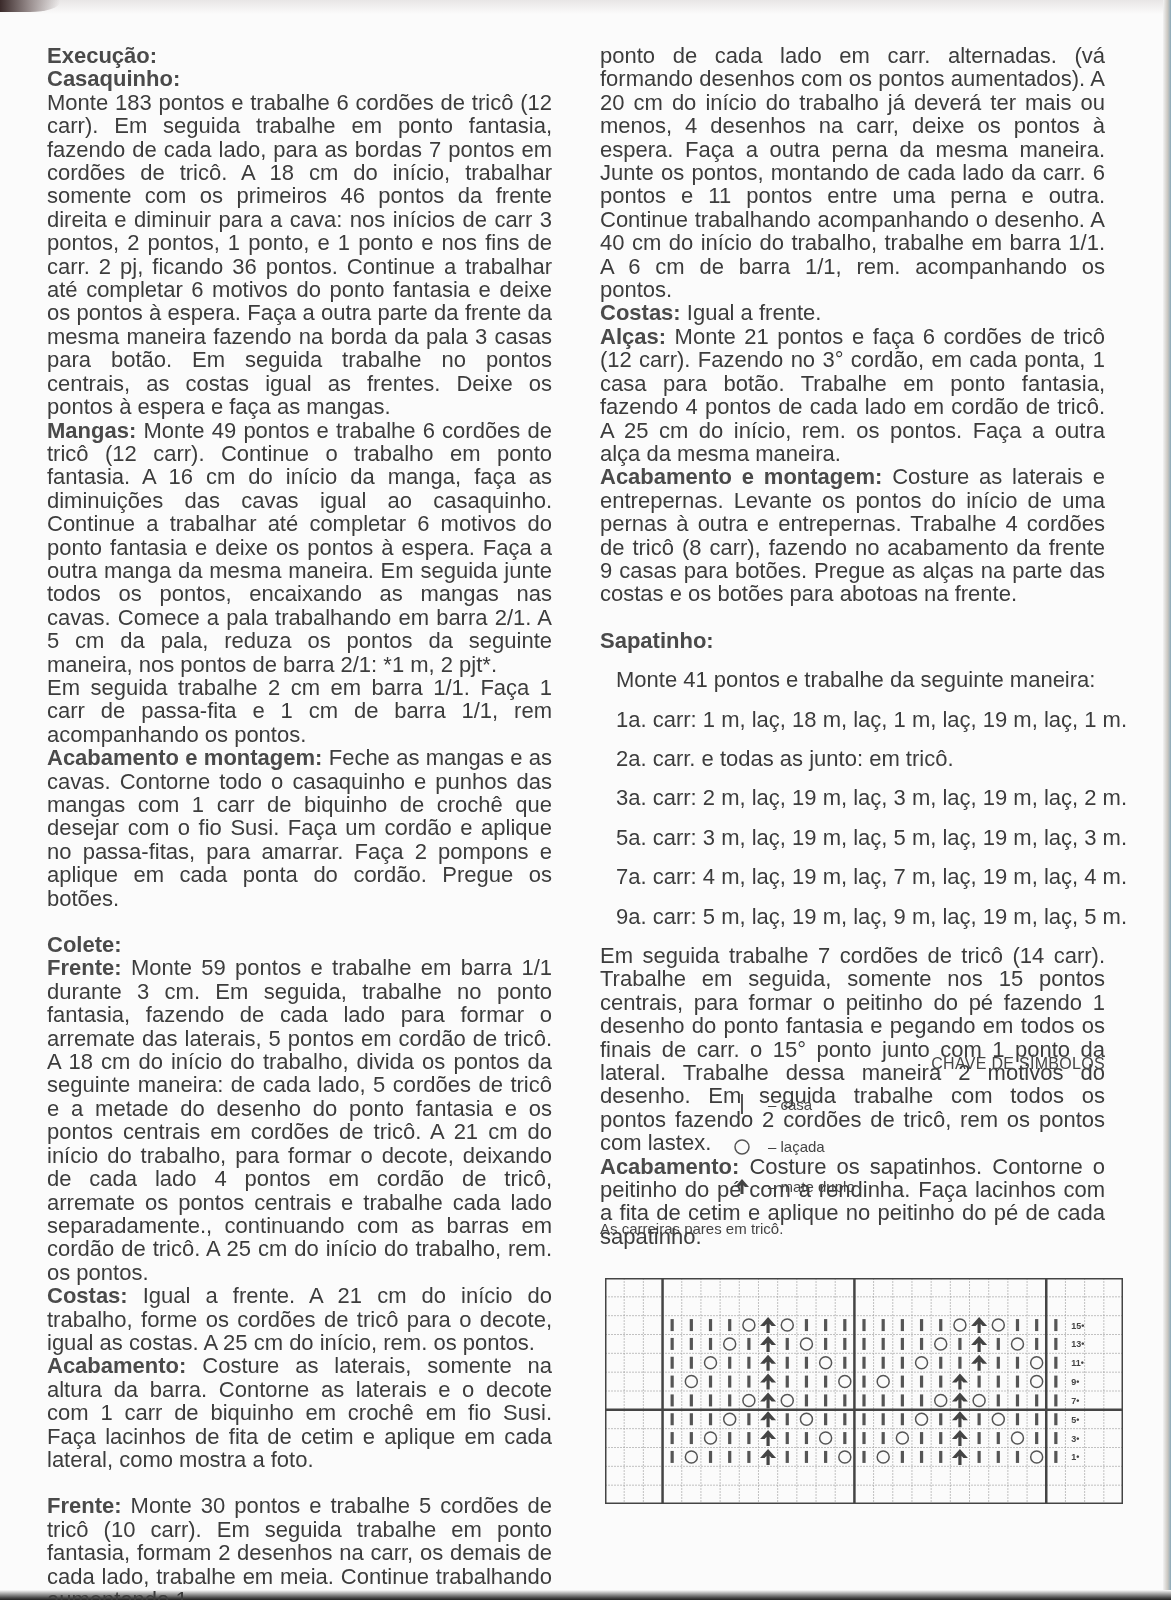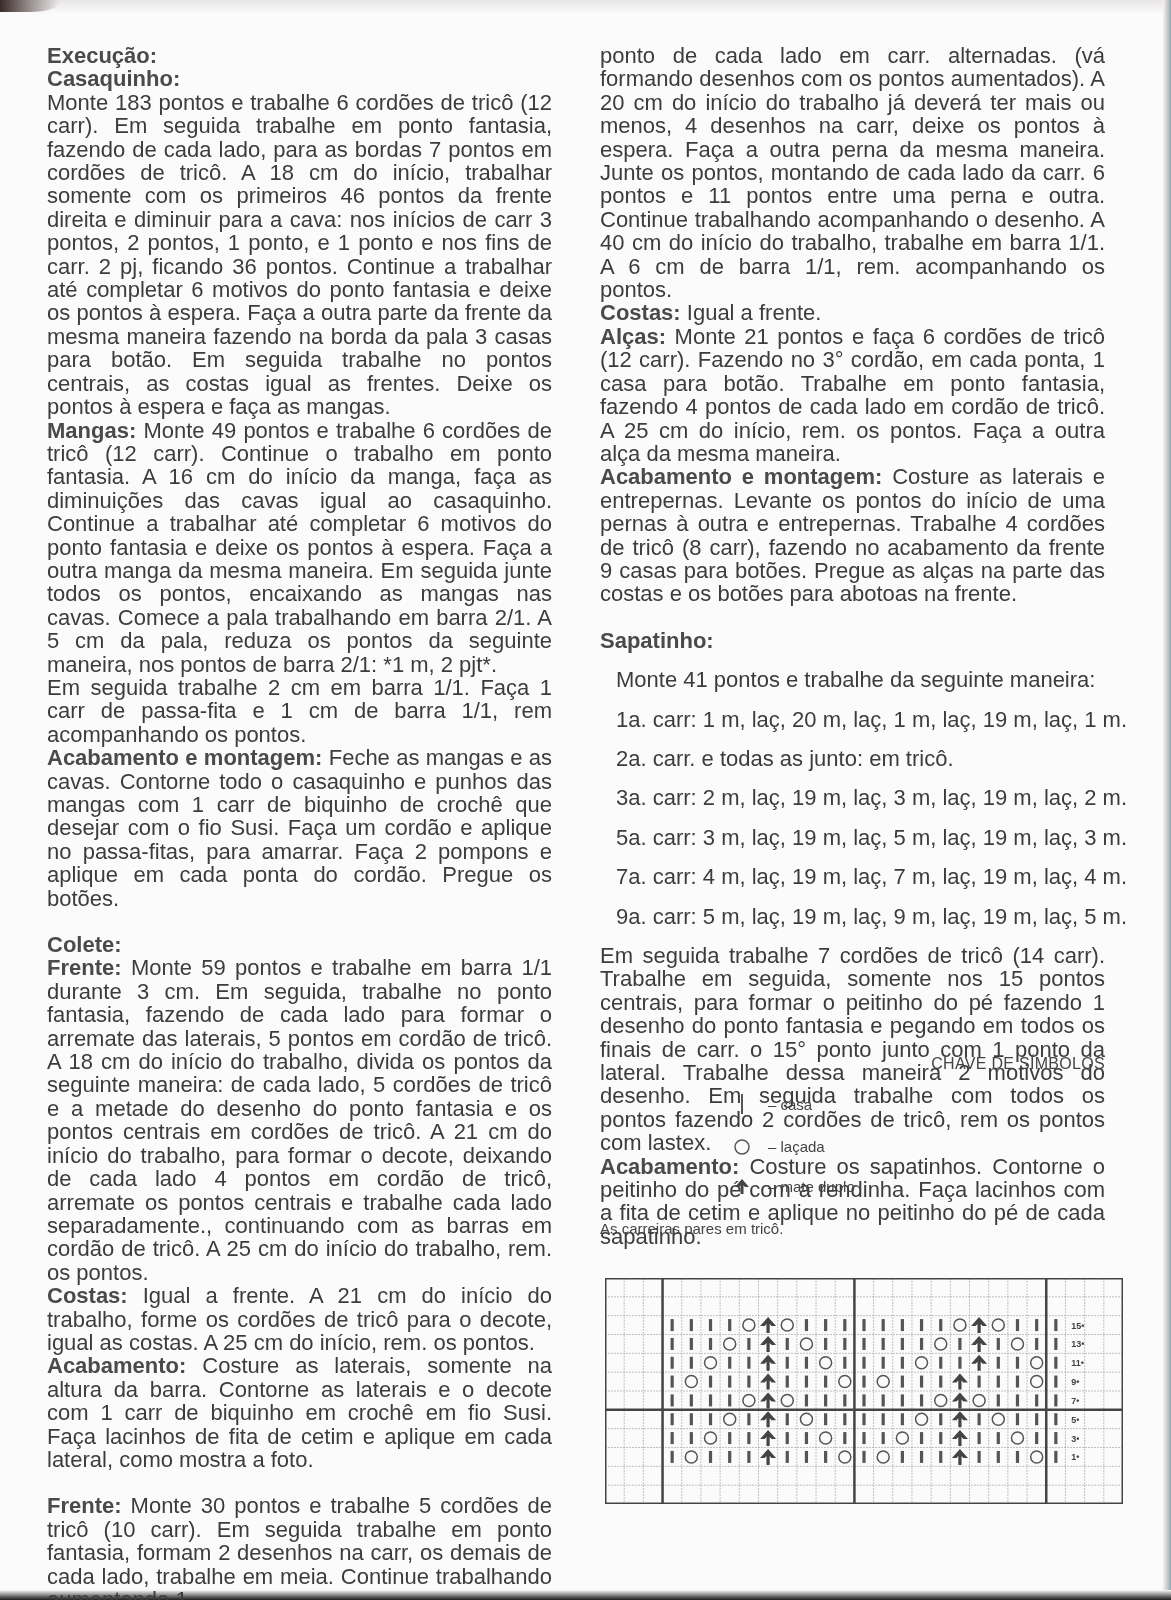--- a/index.html
+++ b/index.html
@@ -75,21 +75,21 @@
     <p class="para"><b>Frente:</b><span> Monte 30 pontos e trabalhe 5 cordões de tricô (10 carr). Em seguida trabalhe em ponto fantasia, formam 2 desenhos na carr, os demais de cada lado, trabalhe em meia. Continue trabalhando aumentando 1</span></p>
   </div>
 <div class="column col-right" id="col-right">
     <p class="para"><span>ponto de cada lado em carr. alternadas. (vá formando desenhos com os pontos aumentados). A 20 cm do início do trabalho já deverá ter mais ou menos, 4 desenhos na carr, deixe os pontos à espera. Faça a outra perna da mesma maneira. Junte os pontos, montando de cada lado da carr. 6 pontos e 11 pontos entre uma perna e outra. Continue trabalhando acompanhando o desenho. A 40 cm do início do trabalho, trabalhe em barra 1/1. A 6 cm de barra 1/1, rem. acompanhando os pontos.</span></p>
     <p class="para"><b>Costas:</b><span> Igual a frente.</span></p>
     <p class="para"><b>Alças:</b><span> Monte 21 pontos e faça 6 cordões de tricô (12 carr). Fazendo no 3° cordão, em cada ponta, 1 casa para botão. Trabalhe em ponto fantasia, fazendo 4 pontos de cada lado em cordão de tricô. A 25 cm do início, rem. os pontos. Faça a outra alça da mesma maneira.</span></p>
     <p class="para"><b>Acabamento e montagem:</b><span> Costure as laterais e entrepernas. Levante os pontos do início de uma pernas à outra e entrepernas. Trabalhe 4 cordões de tricô (8 carr), fazendo no acabamento da frente 9 casas para botões. Pregue as alças na parte das costas e os botões para abotoas na frente.</span></p>
     <div class="gap"></div>
     <p class="heading">Sapatinho:</p>
     <p class="line">Monte 41 pontos e trabalhe da seguinte maneira:</p>
-    <p class="line">1a. carr: 1 m, laç, 20 m, laç, 1 m, laç, 19 m, laç, 1 m.</p>
+    <p class="line">1a. carr: 1 m, laç, 18 m, laç, 1 m, laç, 19 m, laç, 1 m.</p>
     <p class="line">2a. carr. e todas as junto: em tricô.</p>
     <p class="line">3a. carr: 2 m, laç, 19 m, laç, 3 m, laç, 19 m, laç, 2 m.</p>
     <p class="line">5a. carr: 3 m, laç, 19 m, laç, 5 m, laç, 19 m, laç, 3 m.</p>
     <p class="line">7a. carr: 4 m, laç, 19 m, laç, 7 m, laç, 19 m, laç, 4 m.</p>
     <p class="line">9a. carr: 5 m, laç, 19 m, laç, 9 m, laç, 19 m, laç, 5 m.</p>
     <p class="para"><span>Em seguida trabalhe 7 cordões de tricô (14 carr). Trabalhe em seguida, somente nos 15 pontos centrais, para formar o peitinho do pé fazendo 1 desenho do ponto fantasia e pegando em todos os finais de carr. o 15° ponto junto com 1 ponto da lateral. Trabalhe dessa maneira 2 motivos do desenho. Em seguida trabalhe com todos os pontos fazendo 2 cordões de tricô, rem os pontos com lastex.</span></p>
     <p class="para"><b>Acabamento:</b><span> Costure os sapatinhos. Contorne o peitinho do pé com a rendinha. Faça lacinhos com a fita de cetim e aplique no peitinho do pé de cada sapatinho.</span></p>
   </div>
 
 <div class="key">

